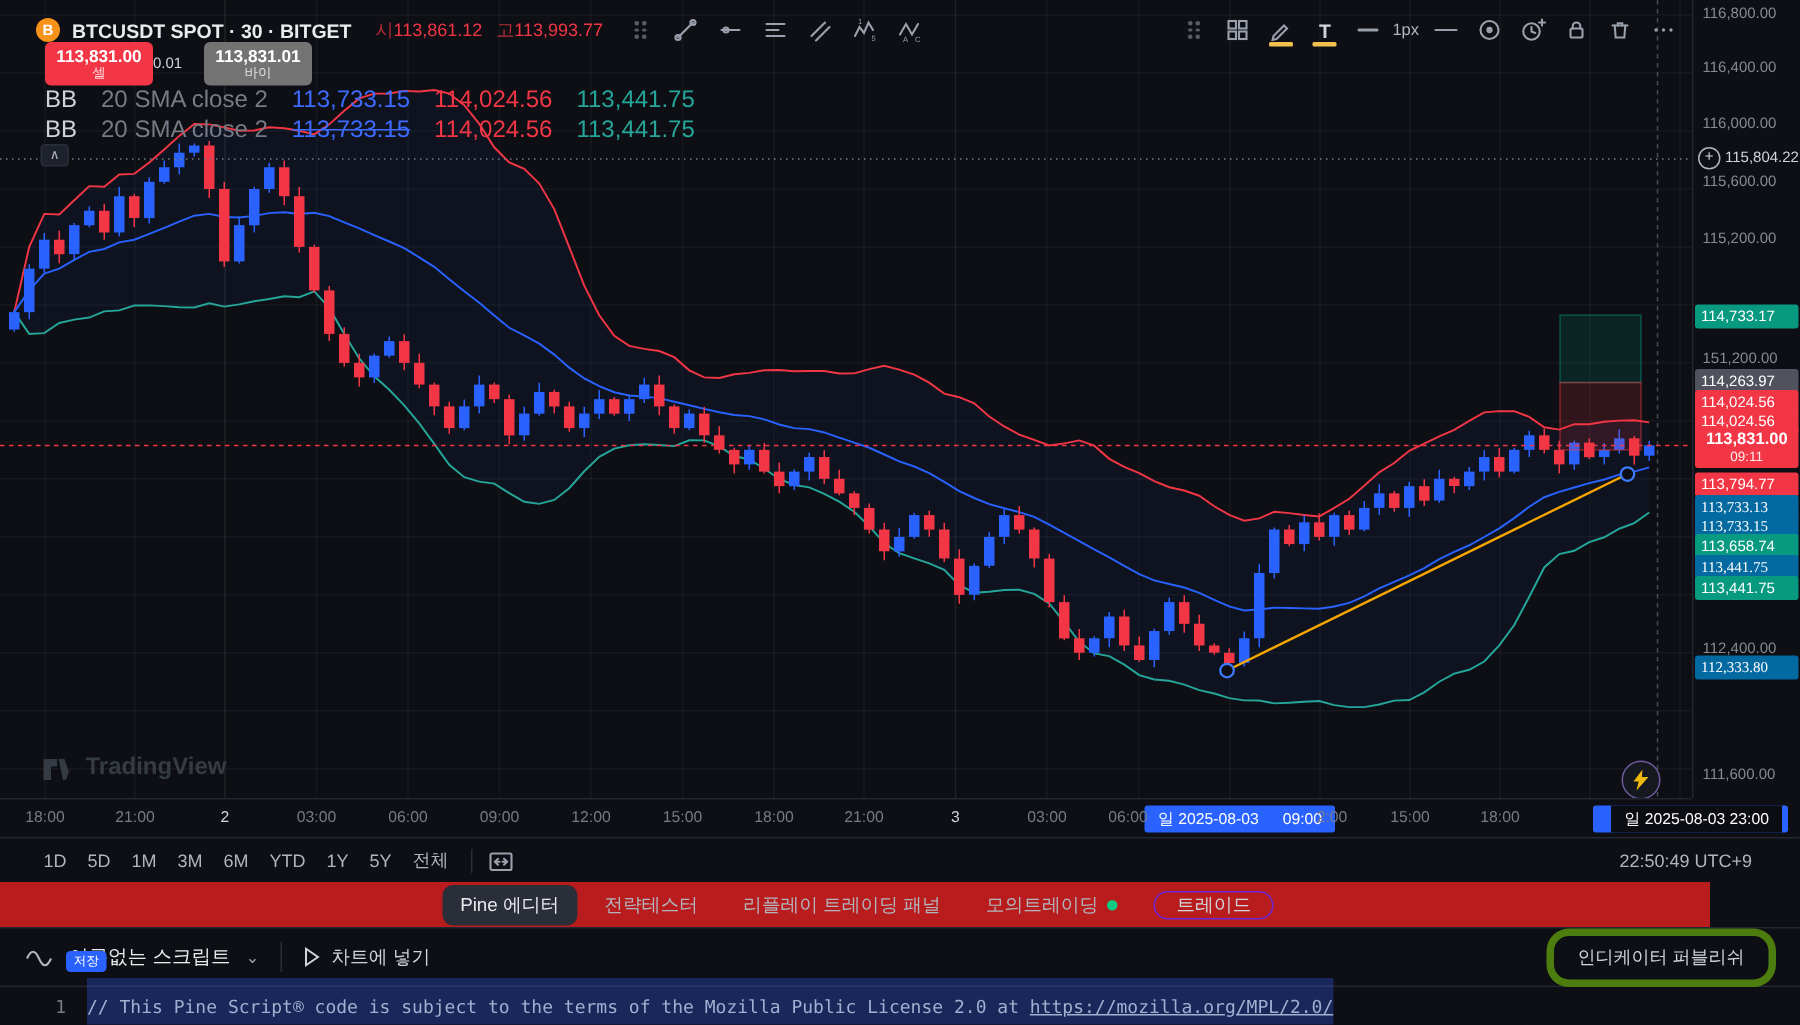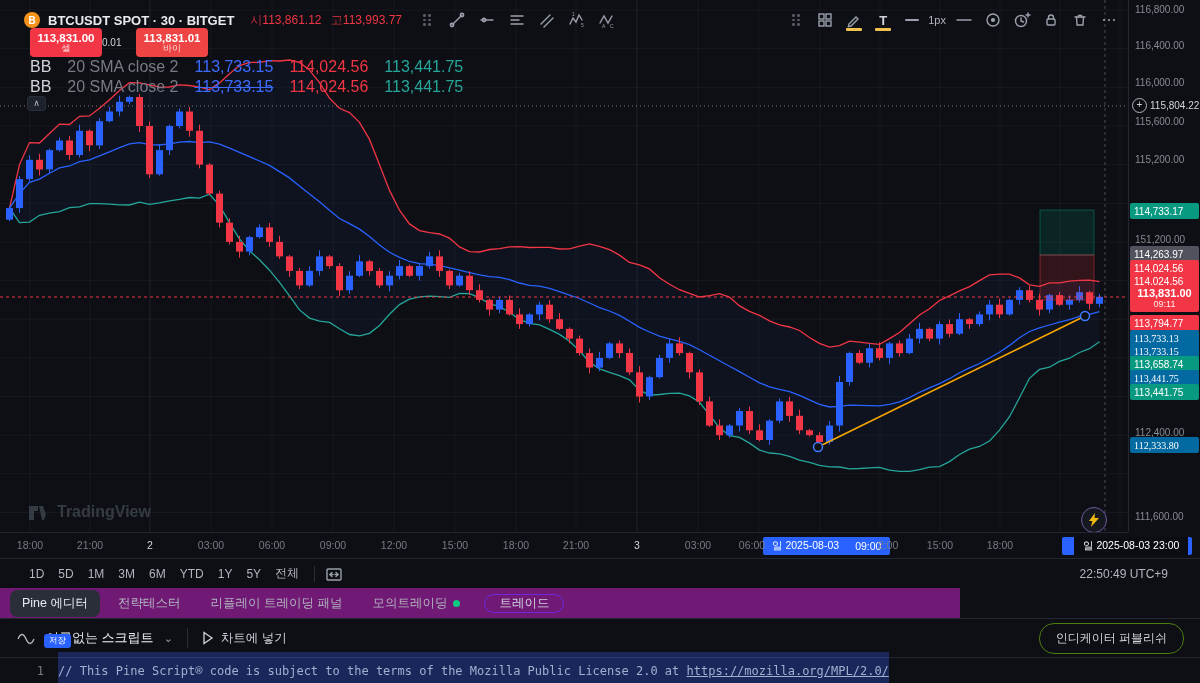--- a/index.html
+++ b/index.html
@@ -31,21 +31,21 @@
   .tb-icon svg{stroke:#9aa0ac;fill:none;stroke-width:1.4;stroke-linecap:round;}
   .tb-icon .glyph{color:#cfd3dc;font-size:13px;font-weight:700;}
   .color-bar{position:absolute;bottom:0px;left:3px;right:3px;height:3px;background:#f2c24e;border-radius:1px;}
   .drag-dots{display:grid;grid-template-columns:3px 3px;gap:2px;}
   .drag-dots i{width:2.6px;height:2.6px;border-radius:50%;background:#565b66;}
   .px-label{font-size:11px;color:#b2b5be;margin-left:-2px;}
   
   #trade-widget{position:absolute;left:30px;top:28px;display:flex;align-items:center;z-index:5;}
   .tw-box{width:72px;height:29px;border-radius:4px;display:flex;flex-direction:column;align-items:center;justify-content:center;line-height:1.05;cursor:pointer;}
   .tw-sell{background:#f23645;}
-  .tw-buy{background:#ef4444;}
+  .tw-buy{background:#737373;}
   .tw-price{font-size:11.5px;font-weight:700;color:#fff;}
   .tw-side{font-size:9px;color:#ffffffcc;}
   .tw-spread{width:34px;font-size:10px;color:#d1d4dc;}
   
   #legend{position:absolute;left:30px;top:58px;z-index:5;}
   .legend-row{display:flex;align-items:flex-start;gap:16px;height:20px;font-size:16px;white-space:nowrap;}
   .lg-title{color:#d1d4dc;}
   .lg-params{color:#787b86;}
   .lg-val{font-weight:500;}
   .v-basis{color:#3d6bff;}
@@ -77,33 +77,33 @@
   .time-major{color:#d1d4dc;}
   #replay-badge{position:absolute;left:763px;top:4px;height:18px;background:#2962ff;border-radius:2px;display:flex;align-items:center;gap:16px;padding:0 9px;font-size:10.5px;color:#fff;white-space:nowrap;}
   #crosshair-badge{position:absolute;left:1030px;top:4px;height:18px;background:#2962ff;border-radius:2px;display:flex;align-items:center;padding:0 4px 0 12px;margin-left:32px;}
   #crosshair-badge .inner{background:#0b0d12;height:18px;display:flex;align-items:center;padding:0 9px;font-size:10.5px;color:#fff;white-space:nowrap;}
   
   #range-bar{position:absolute;left:0;top:558px;width:1200px;height:30px;border-top:1px solid #232732;display:flex;align-items:center;box-sizing:border-box;padding-left:22px;z-index:7;background:#0d0f14;}
   .range-item{font-size:12px;color:#b2b5be;padding:3px 7px;border-radius:4px;cursor:pointer;}
   .rb-divider{width:1px;height:16px;background:#2a2e39;margin:0 8px;}
   #range-clock{position:absolute;right:32px;font-size:12px;color:#b2b5be;}
   
-  #panel-tabs{position:absolute;left:0;top:588px;width:960px;height:30px;display:flex;align-items:center;padding-left:10px;box-sizing:border-box;z-index:7;background:#701a75;}
+  #panel-tabs{position:absolute;left:0;top:588px;width:1140px;height:30px;display:flex;align-items:center;padding-left:10px;box-sizing:border-box;z-index:7;background:#b91c1c;justify-content:center;}
   .tab{font-size:12.5px;color:#b2b5be;padding:5px 12px;border-radius:7px;margin-right:6px;cursor:pointer;white-space:nowrap;display:flex;align-items:center;}
   .tab.active{background:#2a2e39;color:#e8eaed;}
   .tab-dot{width:7px;height:7px;border-radius:50%;background:#0ecb81;margin-left:6px;display:inline-block;}
   .tab-button{border:1px solid #6d28d9;border-radius:14px;padding:0 14px;margin-left:6px;color:#d1d4dc;}
   
   #editor-header{position:absolute;left:0;top:618px;width:1200px;height:40px;border-top:1px solid #232732;border-bottom:1px solid #232732;display:flex;align-items:center;box-sizing:border-box;padding:0 16px;z-index:7;background:#0d0f14;}
   #script-title{font-size:13px;color:#e8eaed;margin-left:10px;position:relative;}
   #save-badge{position:absolute;left:44px;top:-2px;background:#2962ff;color:#fff;font-size:8.5px;padding:1px 5px;border-radius:3px;margin-top:17px;}
   .eh-chevron{color:#9aa0ac;font-size:11px;margin-left:10px;cursor:pointer;}
   .eh-divider{width:1px;height:20px;background:#2a2e39;margin:0 14px;}
   #add-to-chart{display:flex;align-items:center;gap:7px;font-size:12.5px;color:#d1d4dc;cursor:pointer;}
-  #publish-btn{margin-left:auto;border:1px solid #4d7c0f;border-radius:15px;padding:6px 16px;font-size:12px;color:#d1d4dc;cursor:pointer;background:transparent;}
+  #publish-btn{margin-left:auto;border:5px solid #4d7c0f;border-radius:15px;padding:6px 16px;font-size:12px;color:#d1d4dc;cursor:pointer;background:transparent;}
   
   #code-area{position:absolute;left:0;top:658px;width:1200px;height:25px;background:#0d0f14;font-family:"DejaVu Sans Mono","Liberation Mono",monospace;font-size:12px;display:flex;align-items:center;z-index:7;}
   #line-gutter{width:58px;text-align:right;color:#787b86;flex:0 0 auto;padding-right:14px;box-sizing:border-box;}
   #code-line{white-space:nowrap;}
   #code-line .sel{background:rgba(57,97,255,0.30);color:#9db1d0;padding:12px 0;}
   #code-line a{color:#9db1d0;text-decoration:underline;}
 </style>
 </head>
 <body>
 

